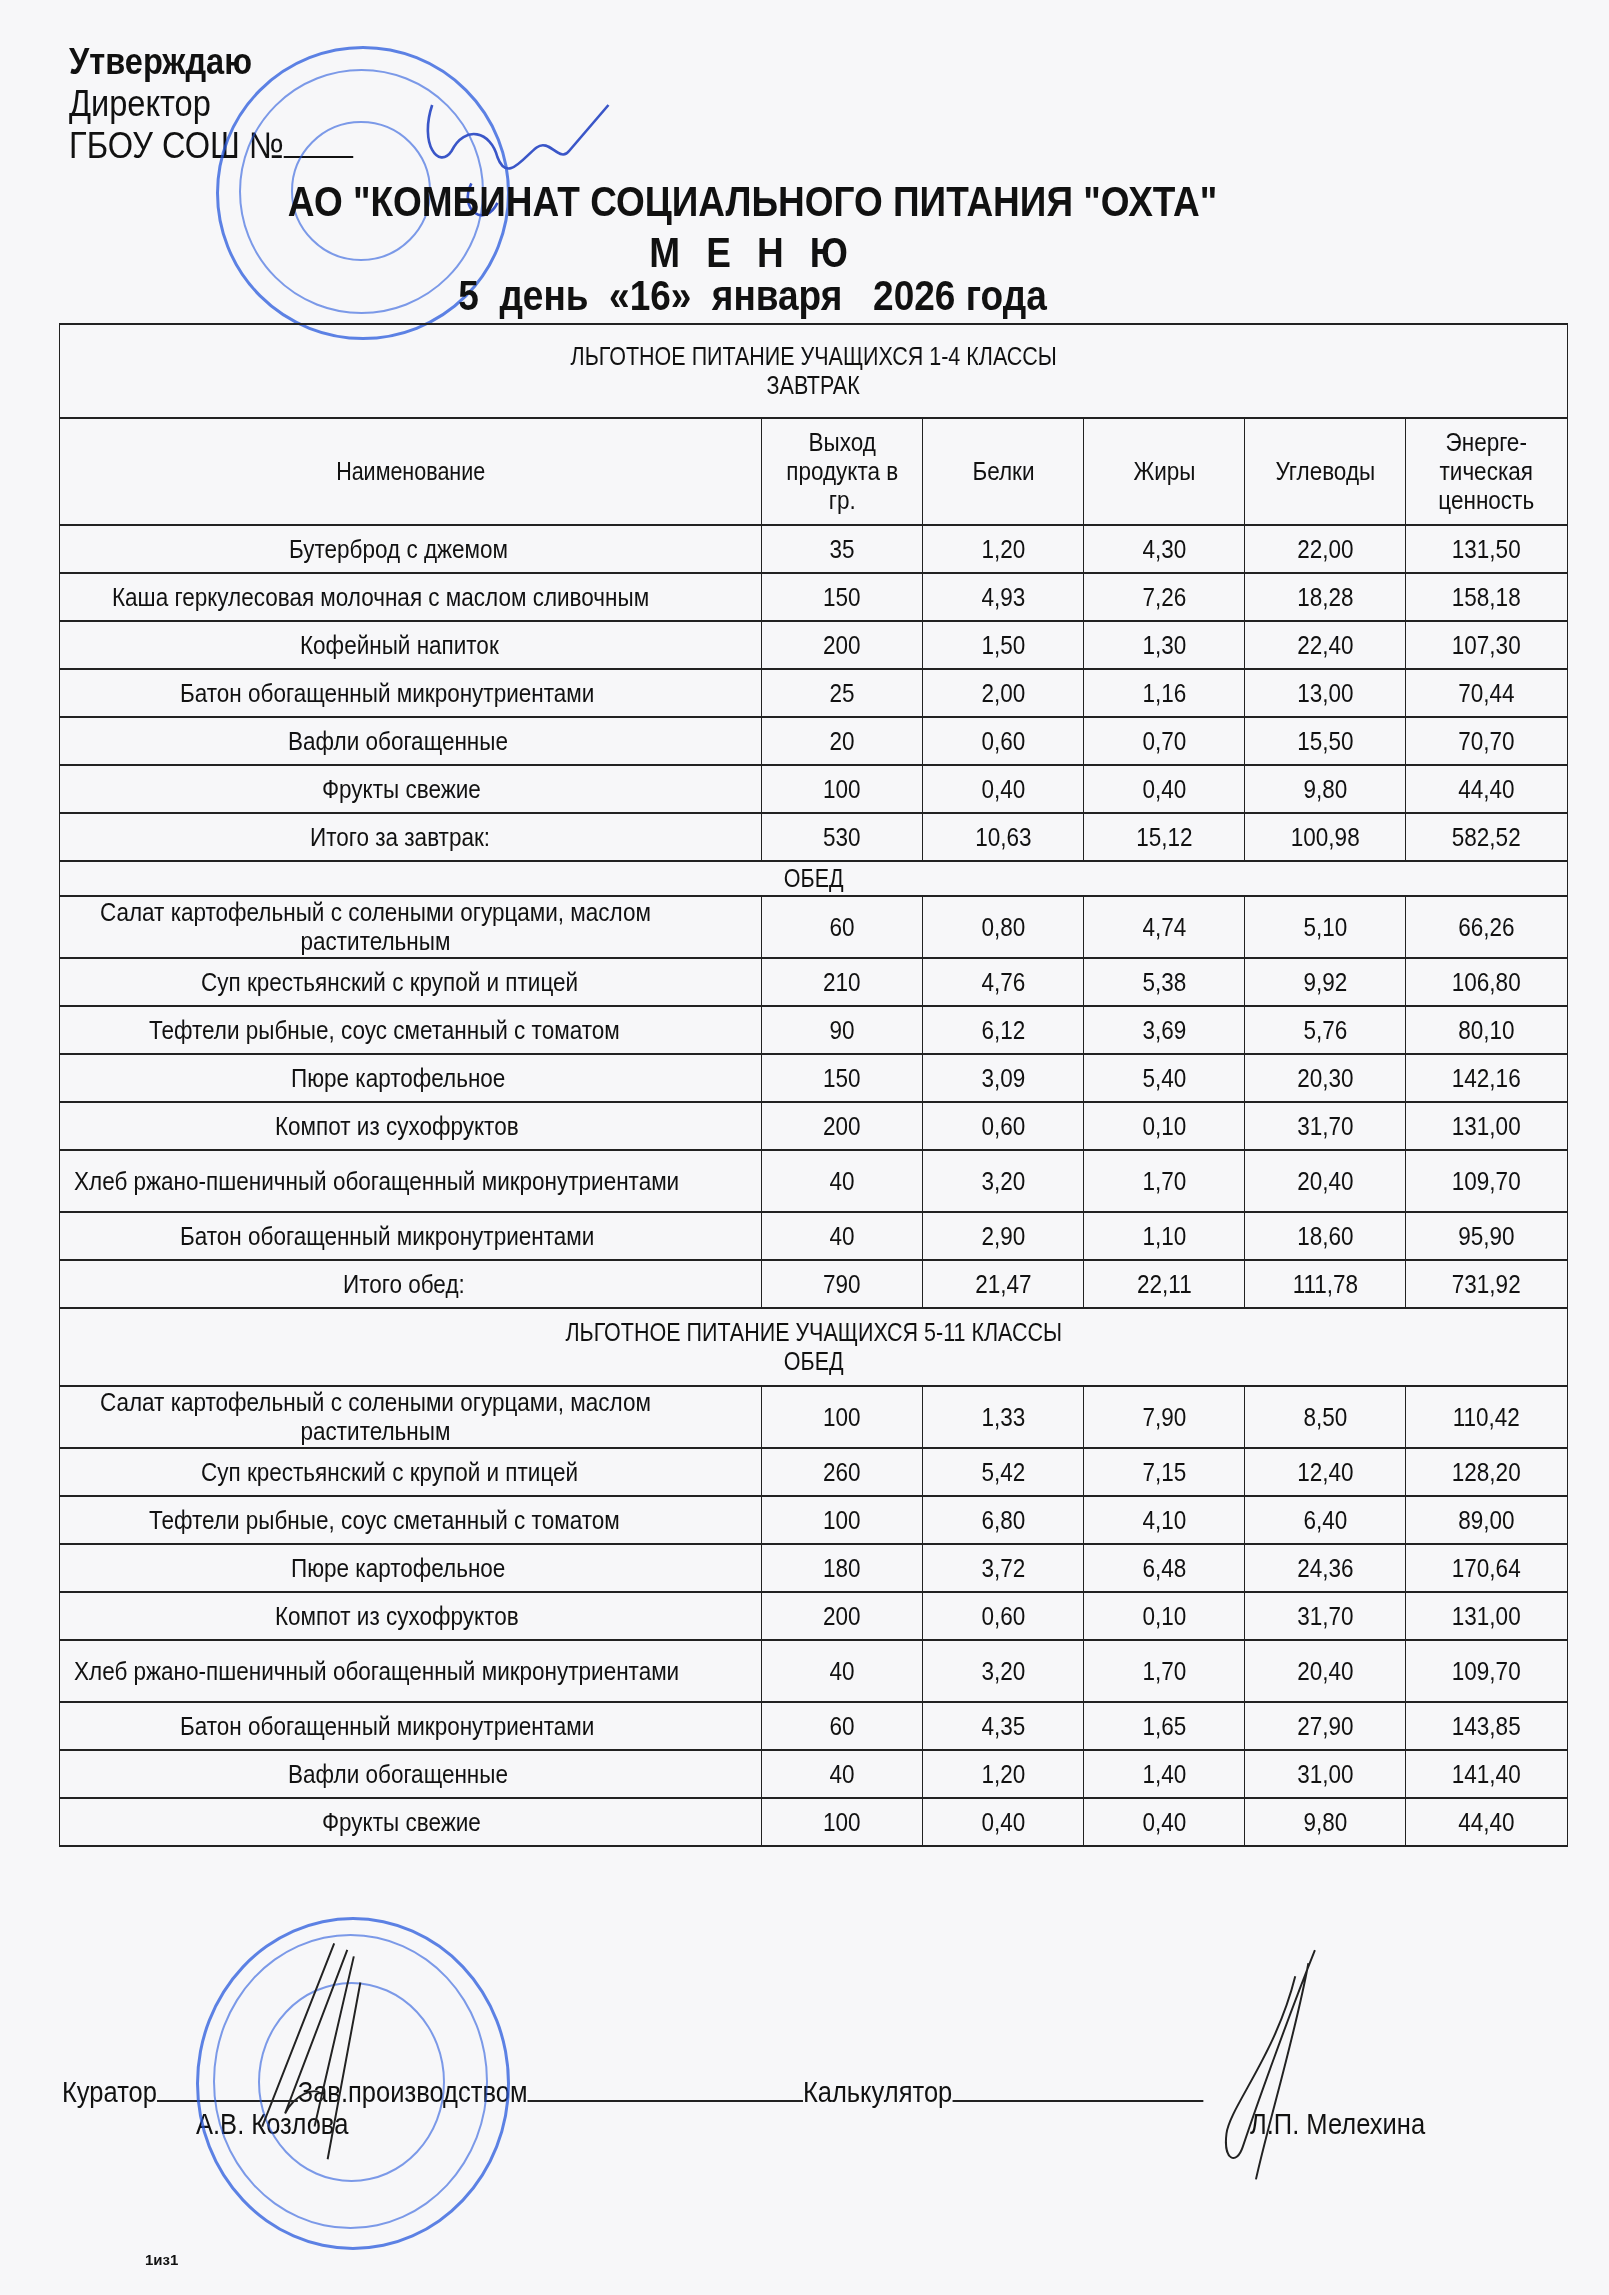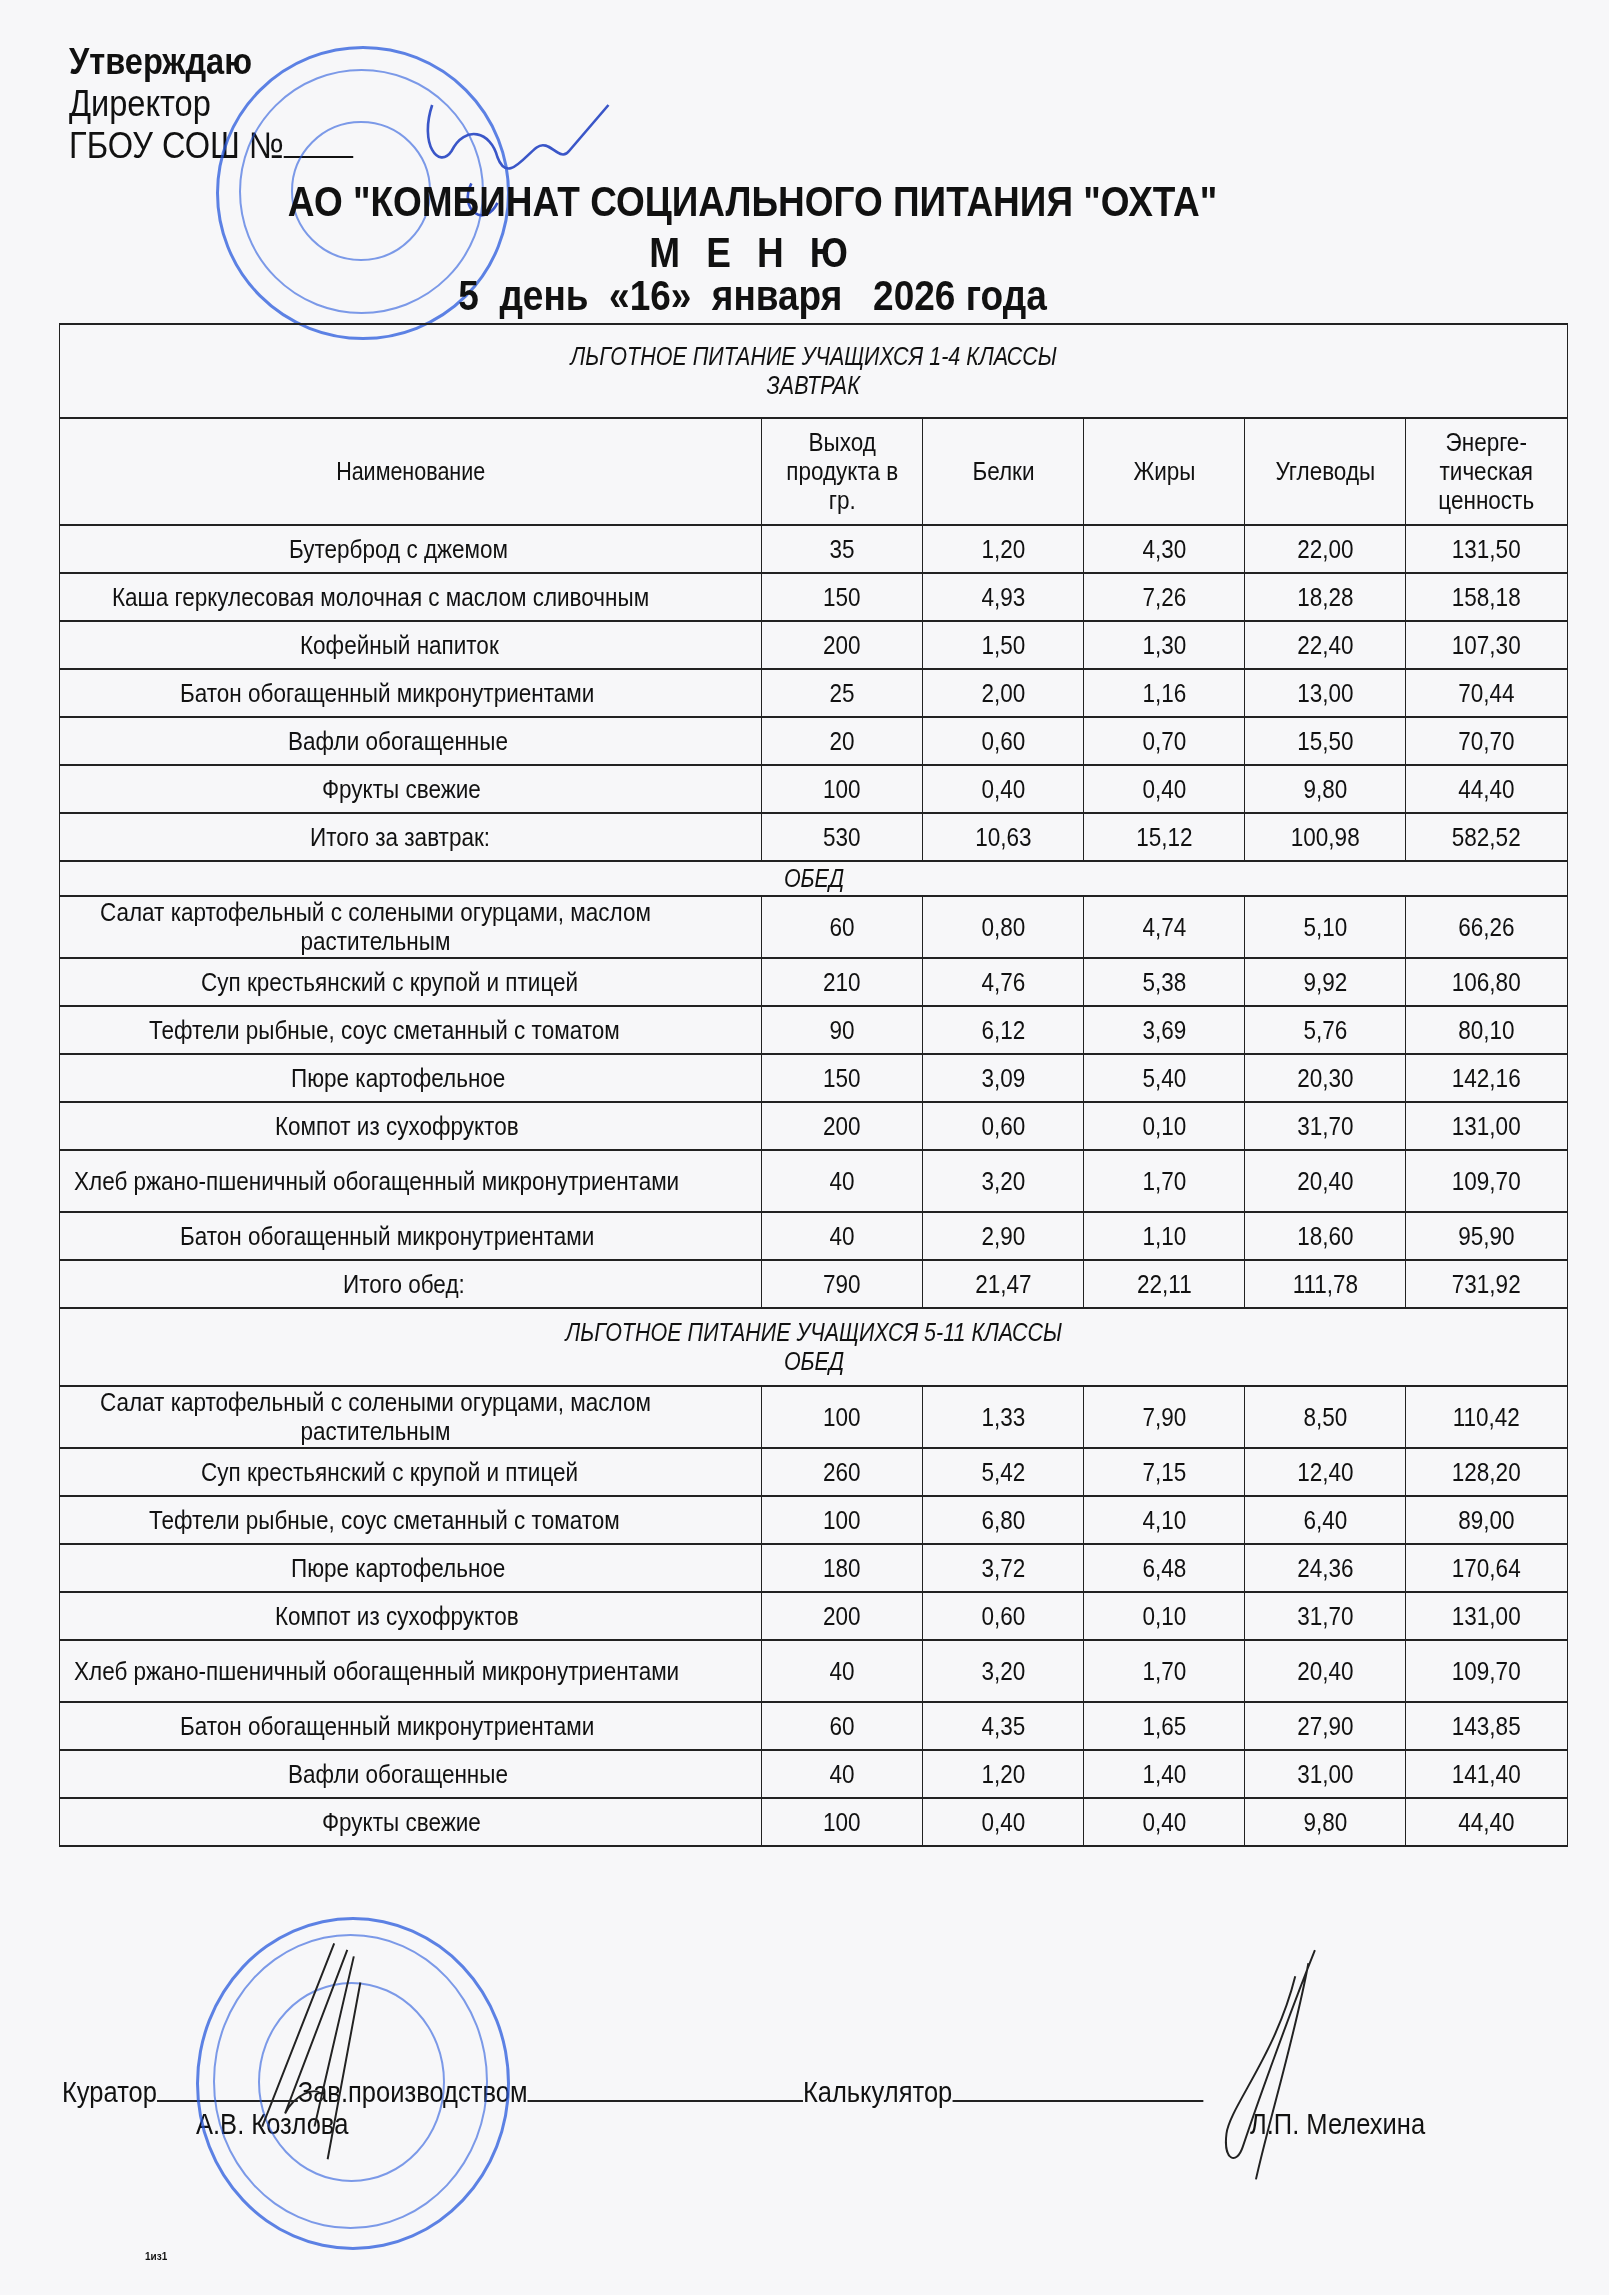--- a/index.html
+++ b/index.html
@@ -25,33 +25,33 @@
   table.menu td, table.menu th {
     border-left: 1.3px solid #222; border-right: 1.3px solid #222;
     border-top: 2.6px solid #222; border-bottom: 2.6px solid #222;
     padding: 0; font-weight: normal; font-size: 25px; line-height: 29px;
     text-align: center; vertical-align: middle;
   }
   .col-name { width: 702px; }
   .col-num { width: 161px; }
   .col-last { width: 162px; }
   td.name { text-align: left; padding-left: 3.9px; margin-top: 27px; }
-  .sect td { font-weight: bold; font-size: 35px; line-height: 37px; font-style: italic; }
+  .sect td { font-weight: bold; font-size: 35px; line-height: 37px; }
   .hdr th { font-weight: bold; font-size: 25px; line-height: 37px; }
   .row-std td { height: 46px; }
   .row-tall td { height: 60px; }
   .row-total td { font-weight: bold; }
   .nm-inner { display: inline-block; transform: scaleX(0.9); transform-origin: left center; white-space: pre-line; }
   .num-inner { display: inline-block; transform: scaleX(0.9); }
   .sect-inner { display: inline-block; transform: scaleX(0.86); }
 
   .sig { top: 2074px; left: 62px; font-size: 29px; line-height: 33px; white-space: nowrap; transform: scaleX(0.88); transform-origin: left top; }
   .sig .blank { display: inline-block; border-bottom: 2.6px solid #222; height: 26px; vertical-align: baseline; }
   .sig-name { font-size: 29px; line-height: 33px; transform: scaleX(0.88); transform-origin: left top; white-space: nowrap; }
-  .page-num { left: 145px; top: 2251px; font-size: 10px; font-weight: bold; }
+  .page-num { left: 145px; top: 2251px; font-size: 15px; font-weight: bold; }
 
   .stamp { border-radius: 50%; border: 3.9px solid rgba(40,90,220,0.75); }
   .stamp-inner { border-radius: 50%; border: 2.6px solid rgba(40,90,220,0.6); }
   .signature path { fill: none; stroke: #222; stroke-width: 3; }
   .signature-blue path { fill: none; stroke: #3a56c8; stroke-width: 4; }
 </style>
 </head>
 <body>
 
 <div class="abs approve">

